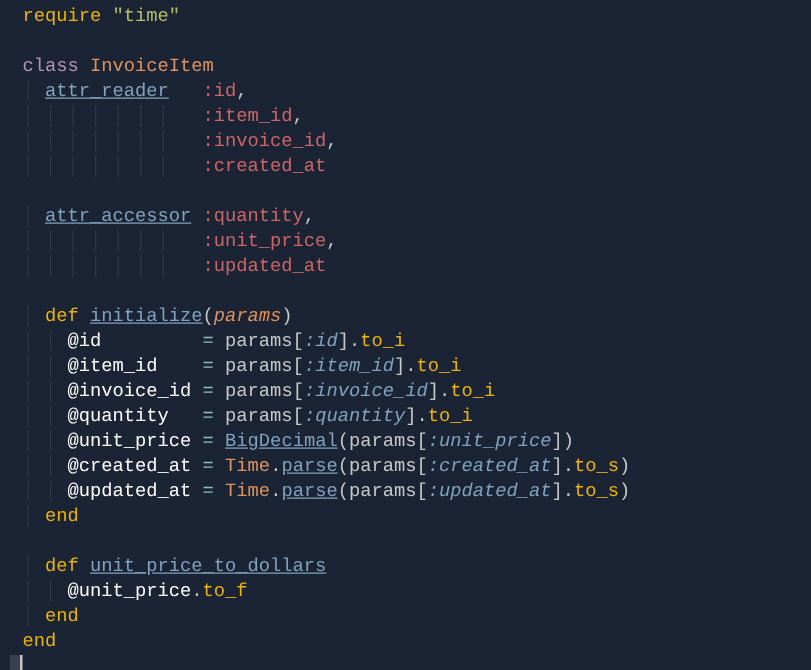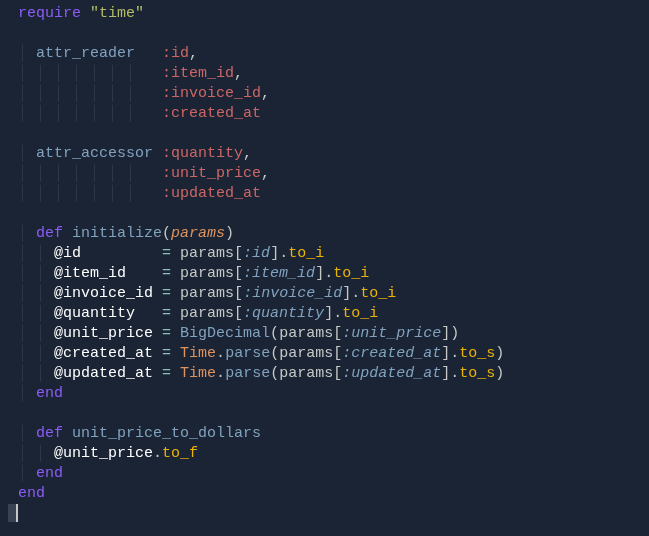--- a/index.html
+++ b/index.html
@@ -12,25 +12,25 @@
     padding: 4px 0;
     width: 649px;
     height: 536px;
     overflow: hidden;
     position: relative;
   }
   .line {
     white-space: pre;
     padding-left: 18px;
   }
-  .kw { color: #8b5cf6; }
+  .kw { color: #eab308; }
   .str { color: #b5bd68; }
   .class-kw { color: #b294bb; }
   .type { color: #de935f; }
-  .method { color: #81a2be; }
+  .method { color: #81a2be; text-decoration: underline; }
   .sym { color: #cc6666; }
   .sym-alt { color: #81a2be; font-style: italic; }
   .ivar { color: #ffffff; }
   .op { color: #8abeb7; }
   .punct { color: #c5c8c6; }
   .param { color: #de935f; font-style: italic; }
   .num-method { color: #eab308; }
   .guide { color: #2e3747; }
   .cursor-line {
     display: inline-block;
@@ -48,20 +48,21 @@
     vertical-align: text-bottom;
   }
 </style>
 </head>
 <body>
 
 <div>
 
 <div class="line"><span class="kw">require</span> <span class="str">"time"</span></div>
 <div class="line"> </div>
+<div class="line"><span class="class-kw">class</span> <span class="type">InvoiceItem</span></div>
 <div class="line"><span class="guide">│ </span><span class="method">attr_reader</span>   <span class="sym">:id</span><span class="punct">,</span></div>
 <div class="line"><span class="guide">│ │ │ │ │ │ │ </span>  <span class="sym">:item_id</span><span class="punct">,</span></div>
 <div class="line"><span class="guide">│ │ │ │ │ │ │ </span>  <span class="sym">:invoice_id</span><span class="punct">,</span></div>
 <div class="line"><span class="guide">│ │ │ │ │ │ │ </span>  <span class="sym">:created_at</span></div>
 <div class="line"> </div>
 <div class="line"><span class="guide">│ </span><span class="method">attr_accessor</span> <span class="sym">:quantity</span><span class="punct">,</span></div>
 <div class="line"><span class="guide">│ │ │ │ │ │ │ </span>  <span class="sym">:unit_price</span><span class="punct">,</span></div>
 <div class="line"><span class="guide">│ │ │ │ │ │ │ </span>  <span class="sym">:updated_at</span></div>
 <div class="line"> </div>
 <div class="line"><span class="guide">│ </span><span class="kw">def</span> <span class="method">initialize</span><span class="punct">(</span><span class="param">params</span><span class="punct">)</span></div>

